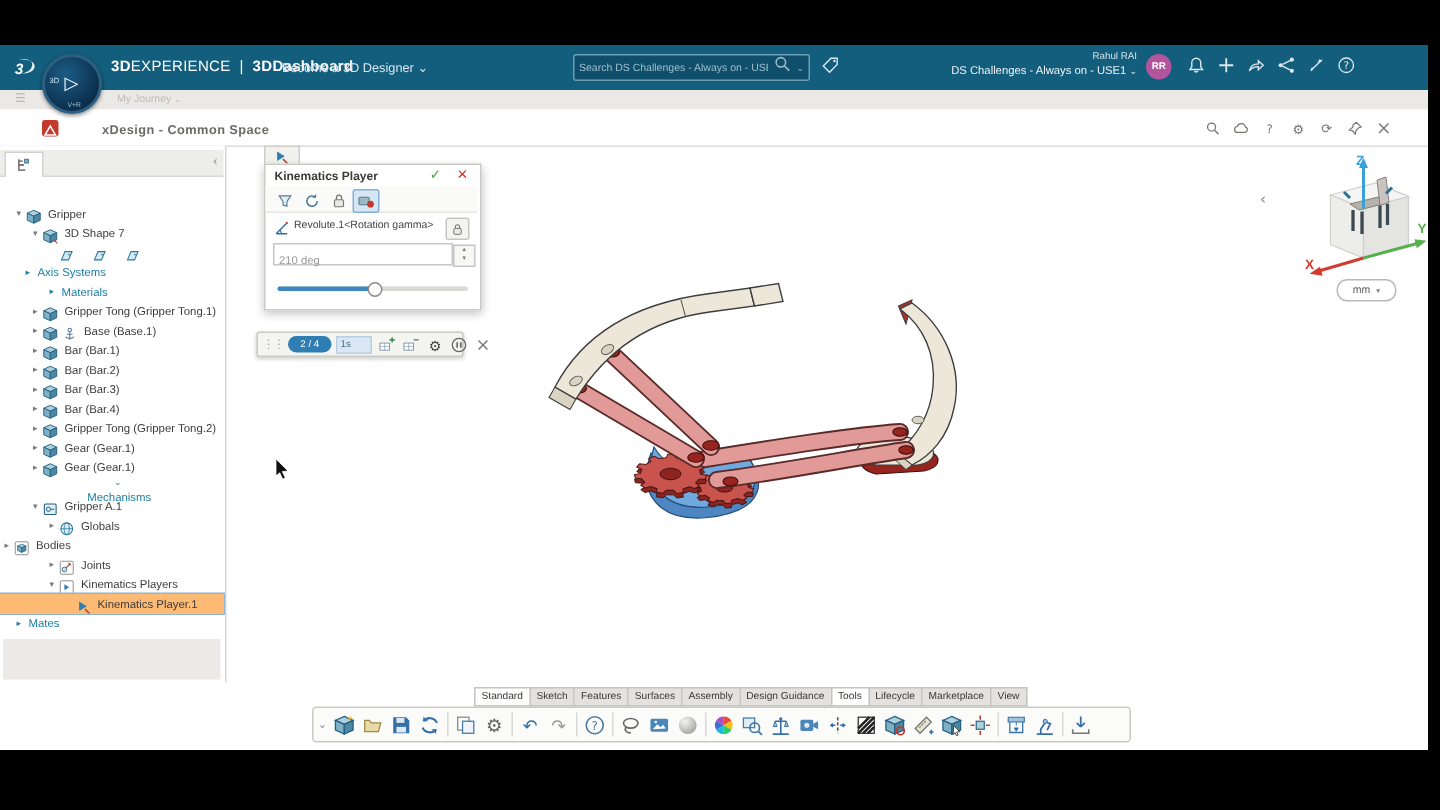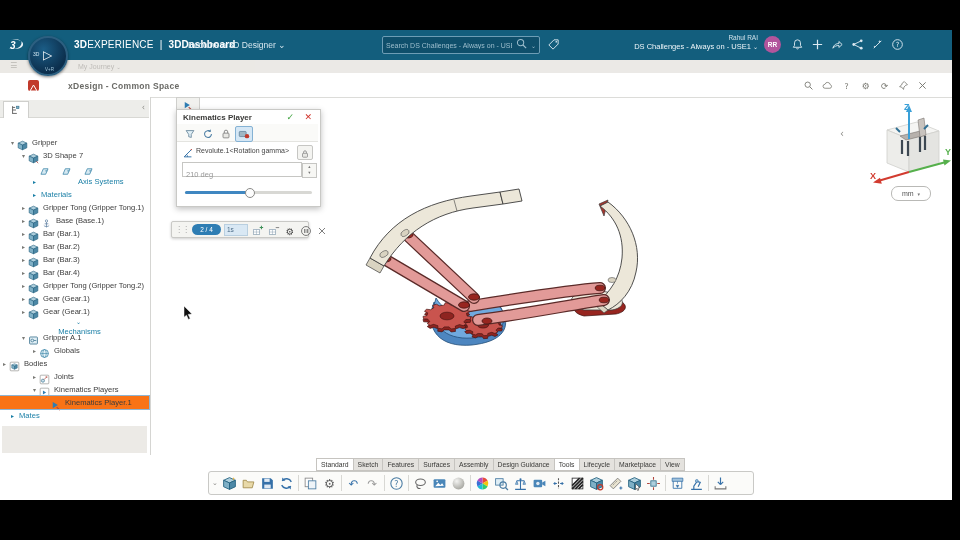--- a/index.html
+++ b/index.html
@@ -51,21 +51,21 @@
   #dmheader .dots{position:absolute;right:6px;top:2px;color:#8a8a86;font-size:9px;}
   #tree{position:absolute;left:0;top:39px;width:149px;}
   .trow{position:relative;height:13px;display:flex;align-items:center;}
   .trow .arr{width:9px;text-align:center;font-size:6px;color:#7a7a76;flex:0 0 9px;}
   .trow .tic{width:13px;height:11px;flex:0 0 13px;}
   .trow .tic svg{width:11px;height:11px;}
   .trow .lbl{font-size:7.6px;color:#3c3c3c;white-space:nowrap;margin-left:2px;}
   .trow.accent .lbl{color:#1a7fa6;}
   .trow.accent .arr{color:#1a7fa6;}
   .trow.bold .lbl{font-weight:normal;}
-  .trow.selected{background:#f97316;outline:1px solid #8fb5d2;}
+  .trow.selected{background:#fdba74;outline:1px solid #8fb5d2;}
   #panelfoot{position:absolute;left:2px;top:329px;width:145px;height:27px;background:#eceae6;}
   
   #kdtab{position:absolute;left:176px;top:67px;width:22px;height:12px;background:#f1f1ee;
     border:1px solid #cfcfcc;border-bottom:none;}
   #kdtab svg{width:11px;height:11px;margin:1px 5px;}
   #kdialog{position:absolute;left:176px;top:79px;width:143px;height:96px;background:#fff;
     border:1px solid #c9c9c6;box-shadow:0 2px 6px rgba(0,0,0,.25);}
   #kdtitle{position:absolute;left:6px;top:3px;font-size:8px;font-weight:bold;color:#3a3a38;}
   #kdok{position:absolute;right:26px;top:2px;color:#3fa33f;font-size:9px;font-weight:bold;}
   #kdclose{position:absolute;right:8px;top:2px;color:#d0342c;font-size:9px;font-weight:bold;}
@@ -263,21 +263,21 @@
             </svg></span>
           <span class="tic" style="margin-right: 9px;"><svg viewBox="0 0 14 14">
               <path d="M2.5 10.5 5.5 3.5h6l-3 7z" fill="#d6e9f2" stroke="#2a7aa0" stroke-width=".9"></path>
               <path d="M8 6.2h2.5" stroke="#2a7aa0" stroke-width=".9"></path>
             </svg></span>
           <span class="tic" style="margin-right: 9px;"><svg viewBox="0 0 14 14">
               <path d="M2.5 10.5 5.5 3.5h6l-3 7z" fill="#d6e9f2" stroke="#2a7aa0" stroke-width=".9"></path>
               <path d="M8 6.2h2.5" stroke="#2a7aa0" stroke-width=".9"></path>
             </svg></span>
         </div>
-        <div class="trow accent" style="padding-left: 30px; gap: 37px;">
+        <div class="trow accent" style="padding-left: 14px;">
           <span class="arr dj">▸</span>
           <span class="lbl">Axis Systems</span>
         </div>
         <div class="trow accent" style="padding-left: 30px;">
           <span class="arr dj">▸</span>
           <span class="lbl">Materials</span>
         </div>
         <div class="trow" style="padding-left: 19px;">
           <span class="arr dj">▸</span>
           <span class="tic"><svg viewBox="0 0 14 14">

